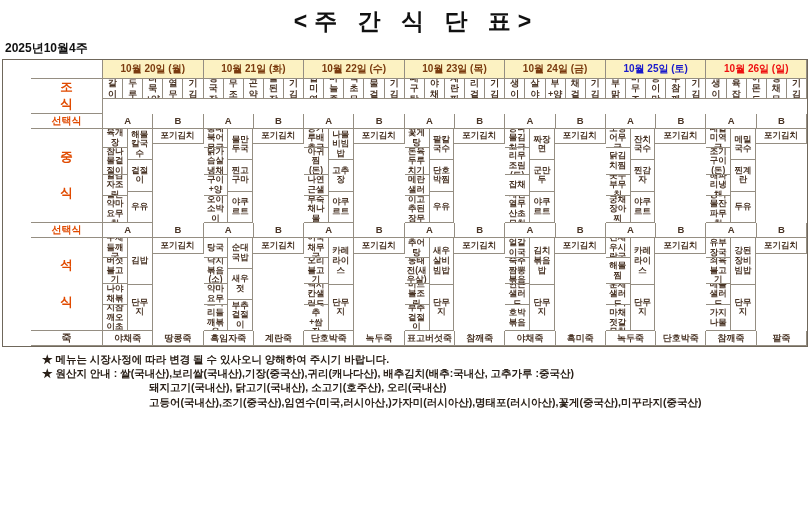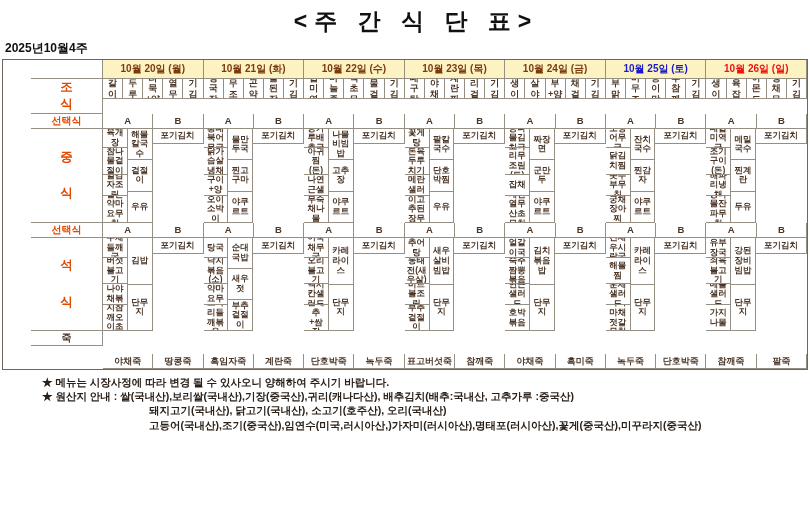--- a/index.html
+++ b/index.html
@@ -29,21 +29,21 @@
   .ab{display:flex;width:100%;}
   .col-ab{flex:1 1 0;display:flex;flex-direction:column;min-width:0;}
   .col-ab > .cell{width:100%;}
   .lunch-band .r0{height:19px}.lunch-band .r1{height:27px}
   .lunch-band .r2{height:21px}.lunch-band .r3{height:27px}
   .dinner-band .r0{height:20px}.dinner-band .r1{height:26px}
   .dinner-band .r2{height:21px}.dinner-band .r3{height:26px}
   .bfx{flex:1 1 0;}
   .lunch-band .kimchi{height:15px;}
   .dinner-band .kimchi{height:16px;}
-  .porridge-row .cell{height:15px;font-size:9px;margin-top:23px;}
+  .porridge-row .cell{height:15px;font-size:9px;}
   .porr-label{height:15px;font-size:10px;color:#4a3526;}
   .footnotes{margin-top:5px;padding-left:8px;}
   .fn{margin-left:34px;font-size:10.5px;color:#2a2018;line-height:1.35;white-space:nowrap;}
   .fn-indent{margin-left:141px;}
 </style>
 </head>
 <body>
 
 <div class="page">
   <div class="title">&lt;주 간 식 단 표&gt;</div>

